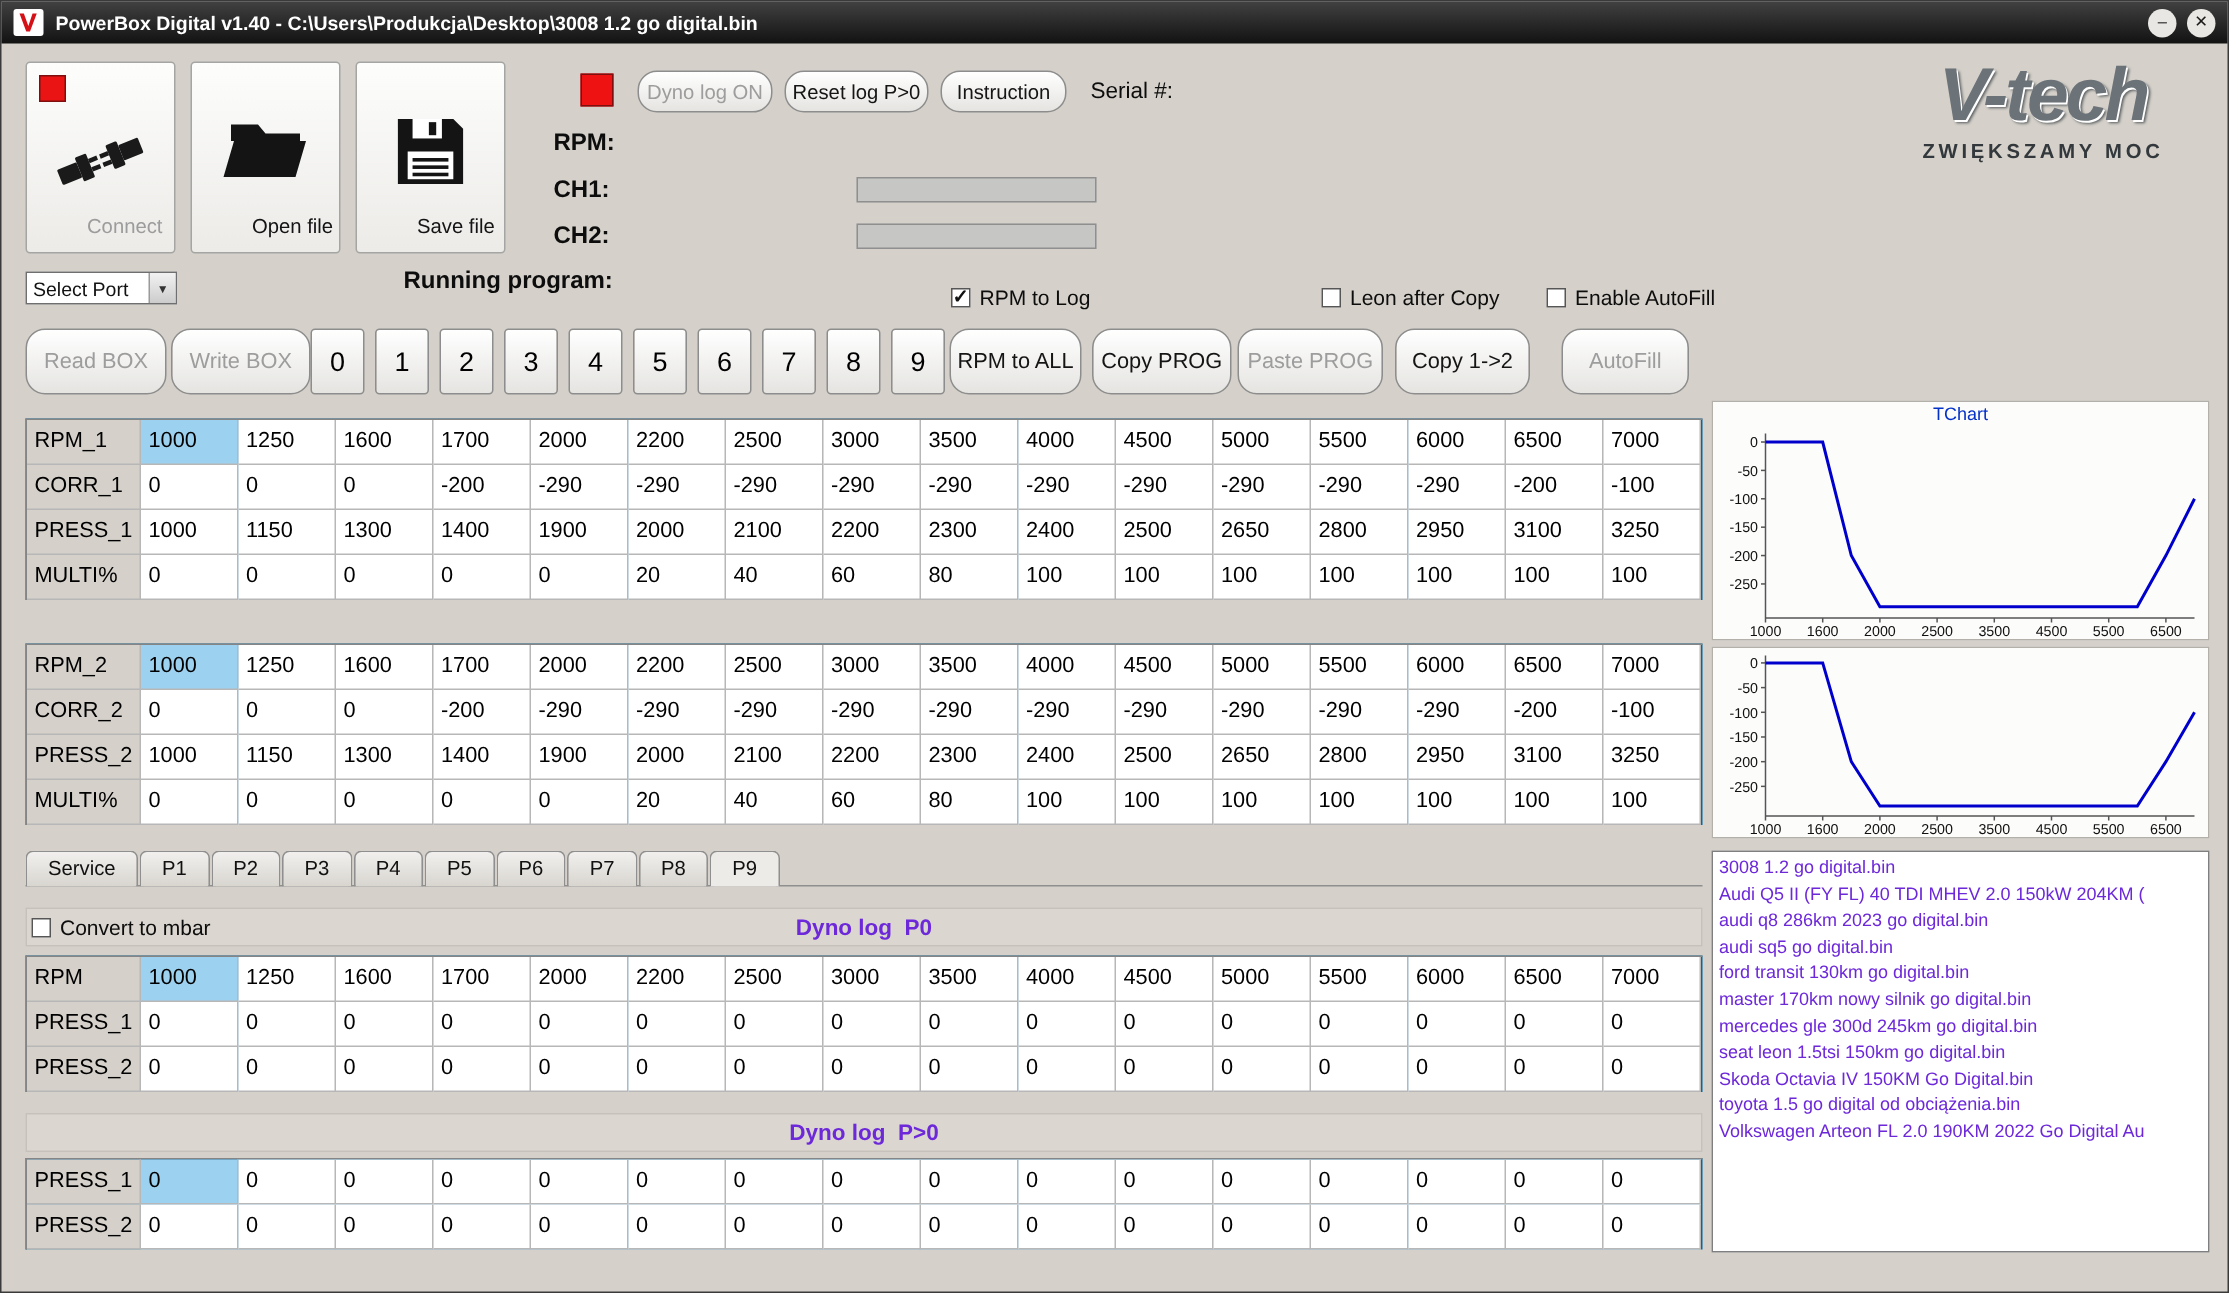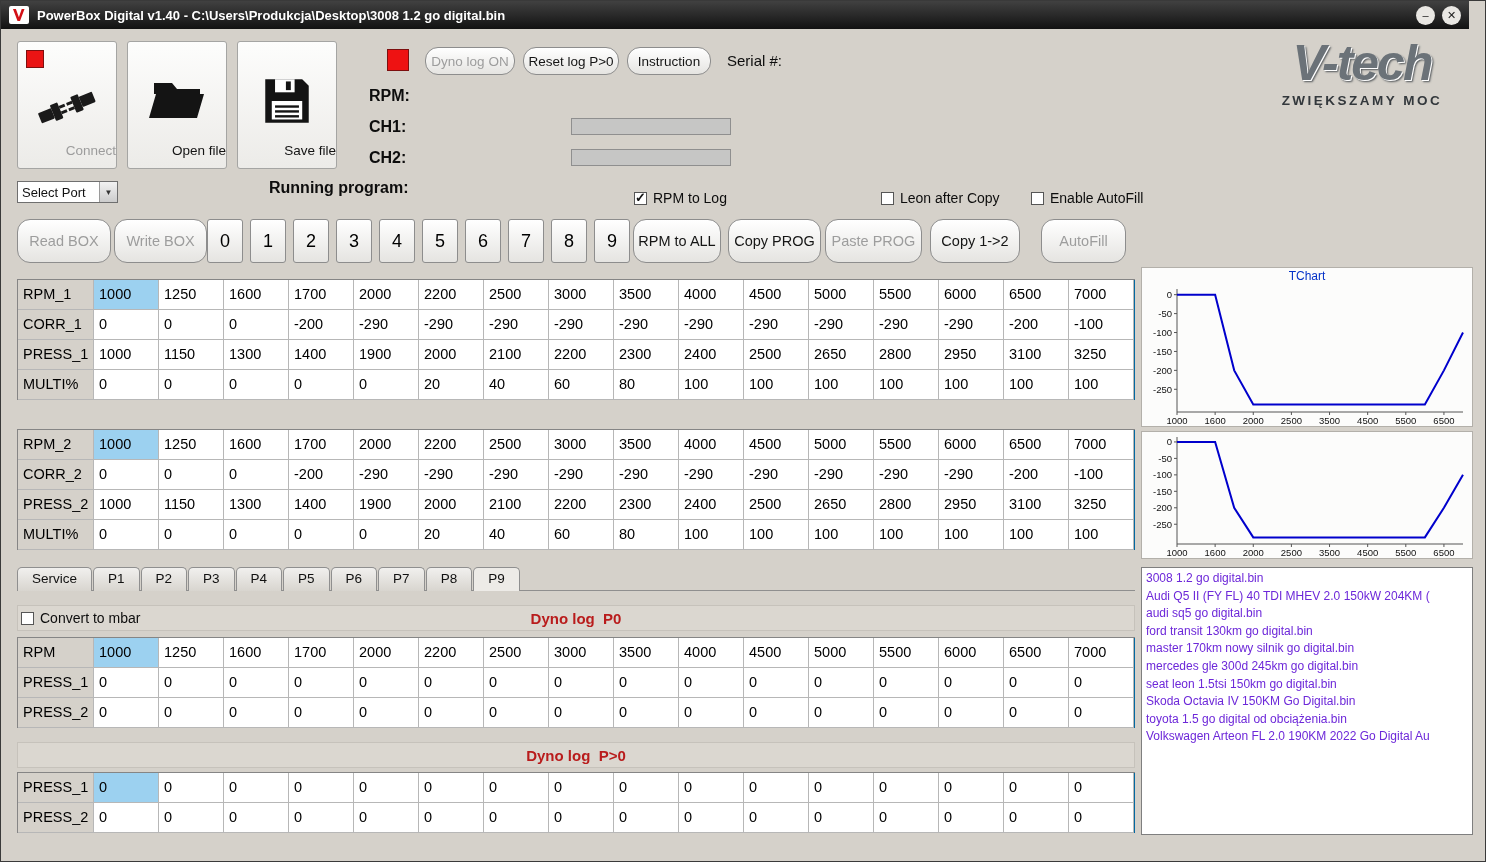--- a/index.html
+++ b/index.html
@@ -1,29 +1,29 @@
 <!DOCTYPE html>
 <html><head>
 <meta charset="utf-8">
 <style>
   *{margin:0;padding:0;box-sizing:border-box;font-family:"Liberation Sans",sans-serif;}
   html,body{width:1486px;height:862px;overflow:hidden;background:#6a6a6a;}
   .window{position:relative;width:1486px;height:862px;background:#d5d1ca;border:1px solid #3a3a3a;}
-  .titlebar{position:absolute;top:0;left:0;right:16px;height:28px;background:linear-gradient(#414141,#121212);display:flex;align-items:center;padding:0 8px;z-index:5;}
+  .titlebar{position:absolute;top:0;left:0;right:0;height:28px;background:linear-gradient(#414141,#121212);display:flex;align-items:center;padding:0 8px;z-index:5;}
   .app-icon{width:20px;height:18px;background:#fff;border-radius:2px;display:flex;align-items:center;justify-content:center;margin-right:8px;}
   .title{color:#fff;font-size:13px;font-weight:bold;flex:1;}
   .win-btn{width:19px;height:19px;border-radius:50%;background:#e9e7e3;color:#1c1c1c;display:flex;align-items:center;justify-content:center;font-size:11px;margin-left:7px;cursor:pointer;line-height:1;}
   .main{position:absolute;top:28px;left:0;right:0;bottom:0;}
   .abs{position:absolute;}
   
   .bigbtn{position:absolute;top:12px;width:100px;height:128px;background:linear-gradient(#fdfdfc,#ecebe8);border:1px solid #a5a5a3;border-radius:3px;cursor:pointer;}
   .bigbtn .led{position:absolute;left:8px;top:8px;width:18px;height:18px;background:#ea1414;border:1px solid #7e0f0f;}
   .bigbtn .icon{position:absolute;left:50%;top:34px;transform:translateX(-50%);}
   .connect .icon{top:40px;}
-  .bigbtn .biglabel{position:absolute;bottom:10px;width:100%;text-align:right;font-size:13.5px;color:#141414;}
+  .bigbtn .biglabel{position:absolute;bottom:10px;width:100%;text-align:left;font-size:13.5px;color:#141414;padding-left:40px;}
   .bigbtn .biglabel.dim{color:#9c9c9c;}
   
   .btn{position:absolute;background:linear-gradient(#ffffff,#e5e4e1);border:1px solid #8d8d8d;border-radius:13px;display:flex;align-items:center;justify-content:center;font-size:13.5px;color:#151515;cursor:pointer;white-space:nowrap;}
   .btn.row2{top:190px;height:44px;font-size:14.5px;}
   .btn.sm{top:18px;height:28px;}
   .btn.disabled{color:#9d9d9d;cursor:default;}
   .digits{position:absolute;left:206px;top:190px;display:flex;gap:7px;}
   .digit{width:36px;height:44px;background:linear-gradient(#ffffff,#e5e4e1);border:1px solid #8d8d8d;border-radius:3px;display:flex;align-items:center;justify-content:center;font-size:18px;cursor:pointer;}
   .led2{position:absolute;left:386px;top:20px;width:22px;height:22px;background:#ee1212;border:1px solid #7d0f0f;}
   .lbl{position:absolute;font-size:16px;color:#0d0d0d;}
@@ -45,21 +45,21 @@
   .grid{position:absolute;left:16px;display:grid;grid-template-columns:76px repeat(16,65px);border-top:1px solid #858585;border-left:1px solid #858585;width:1118px;background:#0369a1;}
   .gcell{height:30px;line-height:29px;border-right:1px solid #b7b7b7;border-bottom:1px solid #b7b7b7;font-size:14.5px;padding-left:5px;overflow:hidden;color:#000;}
   .glabel{background:#d5d1ca;}
   .gdata{background:#fff;cursor:cell;}
   .gdata.sel{background:#9cd1f0;}
   
   .tabbar{position:absolute;left:16px;top:538px;width:1118px;height:24px;display:flex;border-bottom:1px solid #8f8f8f;}
   .tab{height:24px;line-height:22px;padding:0 14px;background:linear-gradient(#f1f0ee,#d8d5cf);border:1px solid #8f8f8f;border-bottom:none;border-radius:5px 5px 0 0;margin-right:1px;font-size:13.5px;color:#111;cursor:pointer;}
   .tab.active{background:#edebe7;}
   
-  .strip{position:absolute;left:16px;width:1118px;height:26px;background:#dbd7d0;border:1px solid #c6c2bb;display:flex;align-items:center;justify-content:center;font-weight:bold;font-size:15px;white-space:pre;color:#b91c1c;}
+  .strip{position:absolute;left:16px;width:1118px;height:26px;background:#dbd7d0;border:1px solid #c6c2bb;display:flex;align-items:center;justify-content:center;font-weight:bold;font-size:15px;white-space:pre;color:#6d28d9;}
   
   .chart{position:absolute;left:1140px;width:332px;background:#fcfcfb;border:1px solid #b3b0aa;}
   .chart-title{text-align:center;font-size:12px;color:#0431c8;height:16px;line-height:16px;}
   .filelist{position:absolute;left:1140px;top:538px;width:332px;height:268px;background:#fff;border:1px solid #7f7f7f;padding:2px 0 0 4px;overflow:hidden;}
   .file-item{font-size:12px;line-height:17.6px;white-space:nowrap;overflow:hidden;color:#6d28d9;cursor:pointer;}
 </style>
 </head>
 <body>
 
 <div class="window">
@@ -516,20 +516,21 @@
           <line x1="263.8" y1="112" x2="263.8" y2="115" stroke="#555" stroke-width="1"></line>
           <text x="263.8" y="124" text-anchor="middle" font-size="9.5" fill="#111" font-family="&quot;Liberation Sans&quot;,sans-serif">5500</text>
           <line x1="301.93333333333334" y1="112" x2="301.93333333333334" y2="115" stroke="#555" stroke-width="1"></line>
           <text x="301.93333333333334" y="124" text-anchor="middle" font-size="9.5" fill="#111" font-family="&quot;Liberation Sans&quot;,sans-serif">6500</text>
           <polyline points="35,9.938461538461539 54.06666666666666,9.938461538461539 73.13333333333333,9.938461538461539 92.2,75.78461538461538 111.26666666666667,105.41538461538461 130.33333333333331,105.41538461538461 149.4,105.41538461538461 168.46666666666667,105.41538461538461 187.53333333333333,105.41538461538461 206.6,105.41538461538461 225.66666666666666,105.41538461538461 244.73333333333332,105.41538461538461 263.8,105.41538461538461 282.8666666666667,105.41538461538461 301.93333333333334,75.78461538461538 321,42.861538461538466" fill="none" stroke="#0000cc" stroke-width="2"></polyline>
         </svg>
     </div>
     <div class="filelist">
         <div class="file-item">3008 1.2 go digital.bin</div>
         <div class="file-item">Audi Q5 II (FY FL) 40 TDI MHEV 2.0 150kW 204KM (</div>
+        <div class="file-item">audi q8 286km 2023 go digital.bin</div>
         <div class="file-item">audi sq5 go digital.bin</div>
         <div class="file-item">ford transit 130km go digital.bin</div>
         <div class="file-item">master 170km nowy silnik go digital.bin</div>
         <div class="file-item">mercedes gle 300d 245km go digital.bin</div>
         <div class="file-item">seat leon 1.5tsi 150km go digital.bin</div>
         <div class="file-item">Skoda Octavia IV 150KM Go Digital.bin</div>
         <div class="file-item">toyota 1.5 go digital od obciążenia.bin</div>
         <div class="file-item">Volkswagen Arteon FL 2.0 190KM 2022 Go Digital Au</div>
       </div>
 

